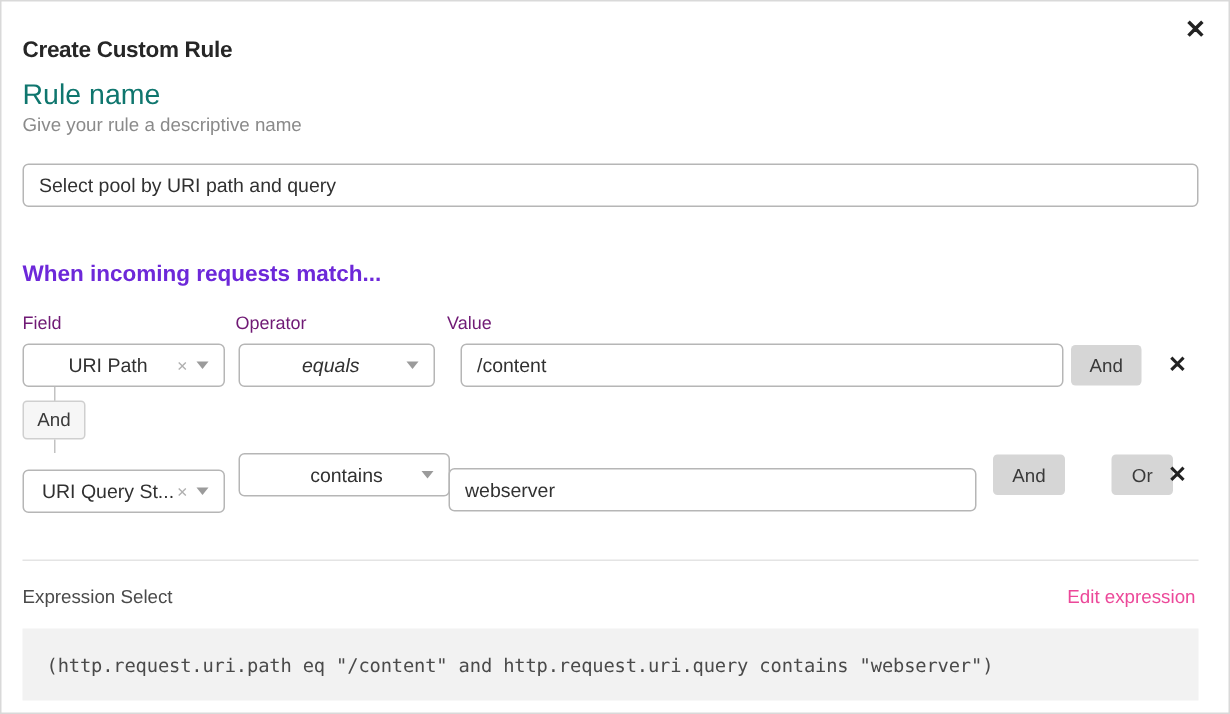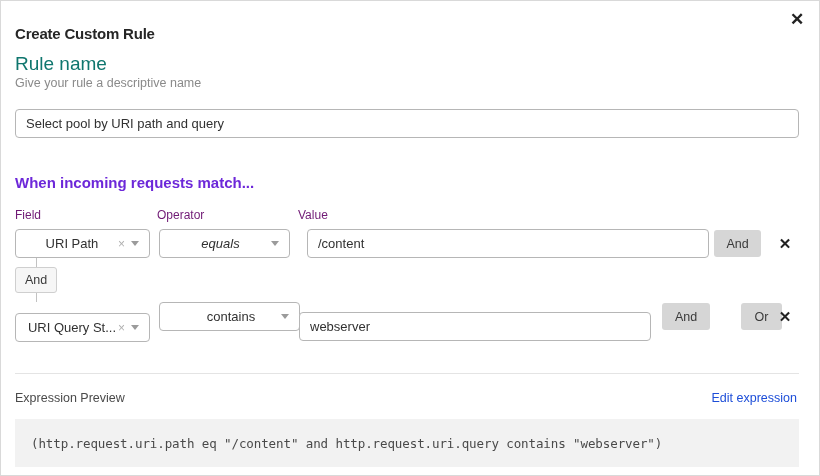--- a/index.html
+++ b/index.html
@@ -171,21 +171,21 @@
   .preview-label {
     position: absolute;
     left: 14px; top: 390px;
     font-size: 12.5px;
     color: #4a4a4a;
   }
   .edit-expression {
     position: absolute;
     right: 22px; top: 390px;
     font-size: 12.5px;
-    color: #1d4ed8;
+    color: #ec4899;
     text-decoration: none;
     cursor: pointer;
   }
   .preview-box {
     position: absolute;
     left: 14px; top: 418px;
     width: 784px; height: 48px;
     background: #f2f2f2;
     display: flex;
     align-items: center;
@@ -250,20 +250,20 @@
   </div>
 
   <input class="text-input" style="left: 298px; top: 311px; width: 352px;" value="webserver">
 
   <button class="chip-btn" style="left:661px; top:302px; width:48px;">And</button>
   <button class="chip-btn" style="left:719px; top:302px; width:41px;margin-left:21px;">Or</button>
 
   <button class="row-remove" style="left:774px; top:305px;">✕</button>
 
   <div class="divider"></div>
-  <div class="preview-label">Expression Preview</div>
+  <div class="preview-label">Expression Select</div>
   <a class="edit-expression">Edit expression</a>
 
   <div class="preview-box">
     <span class="preview-text">(http.request.uri.path eq "/content" and http.request.uri.query contains "webserver")</span>
   </div>
 
 </div>
 
 </body></html>

